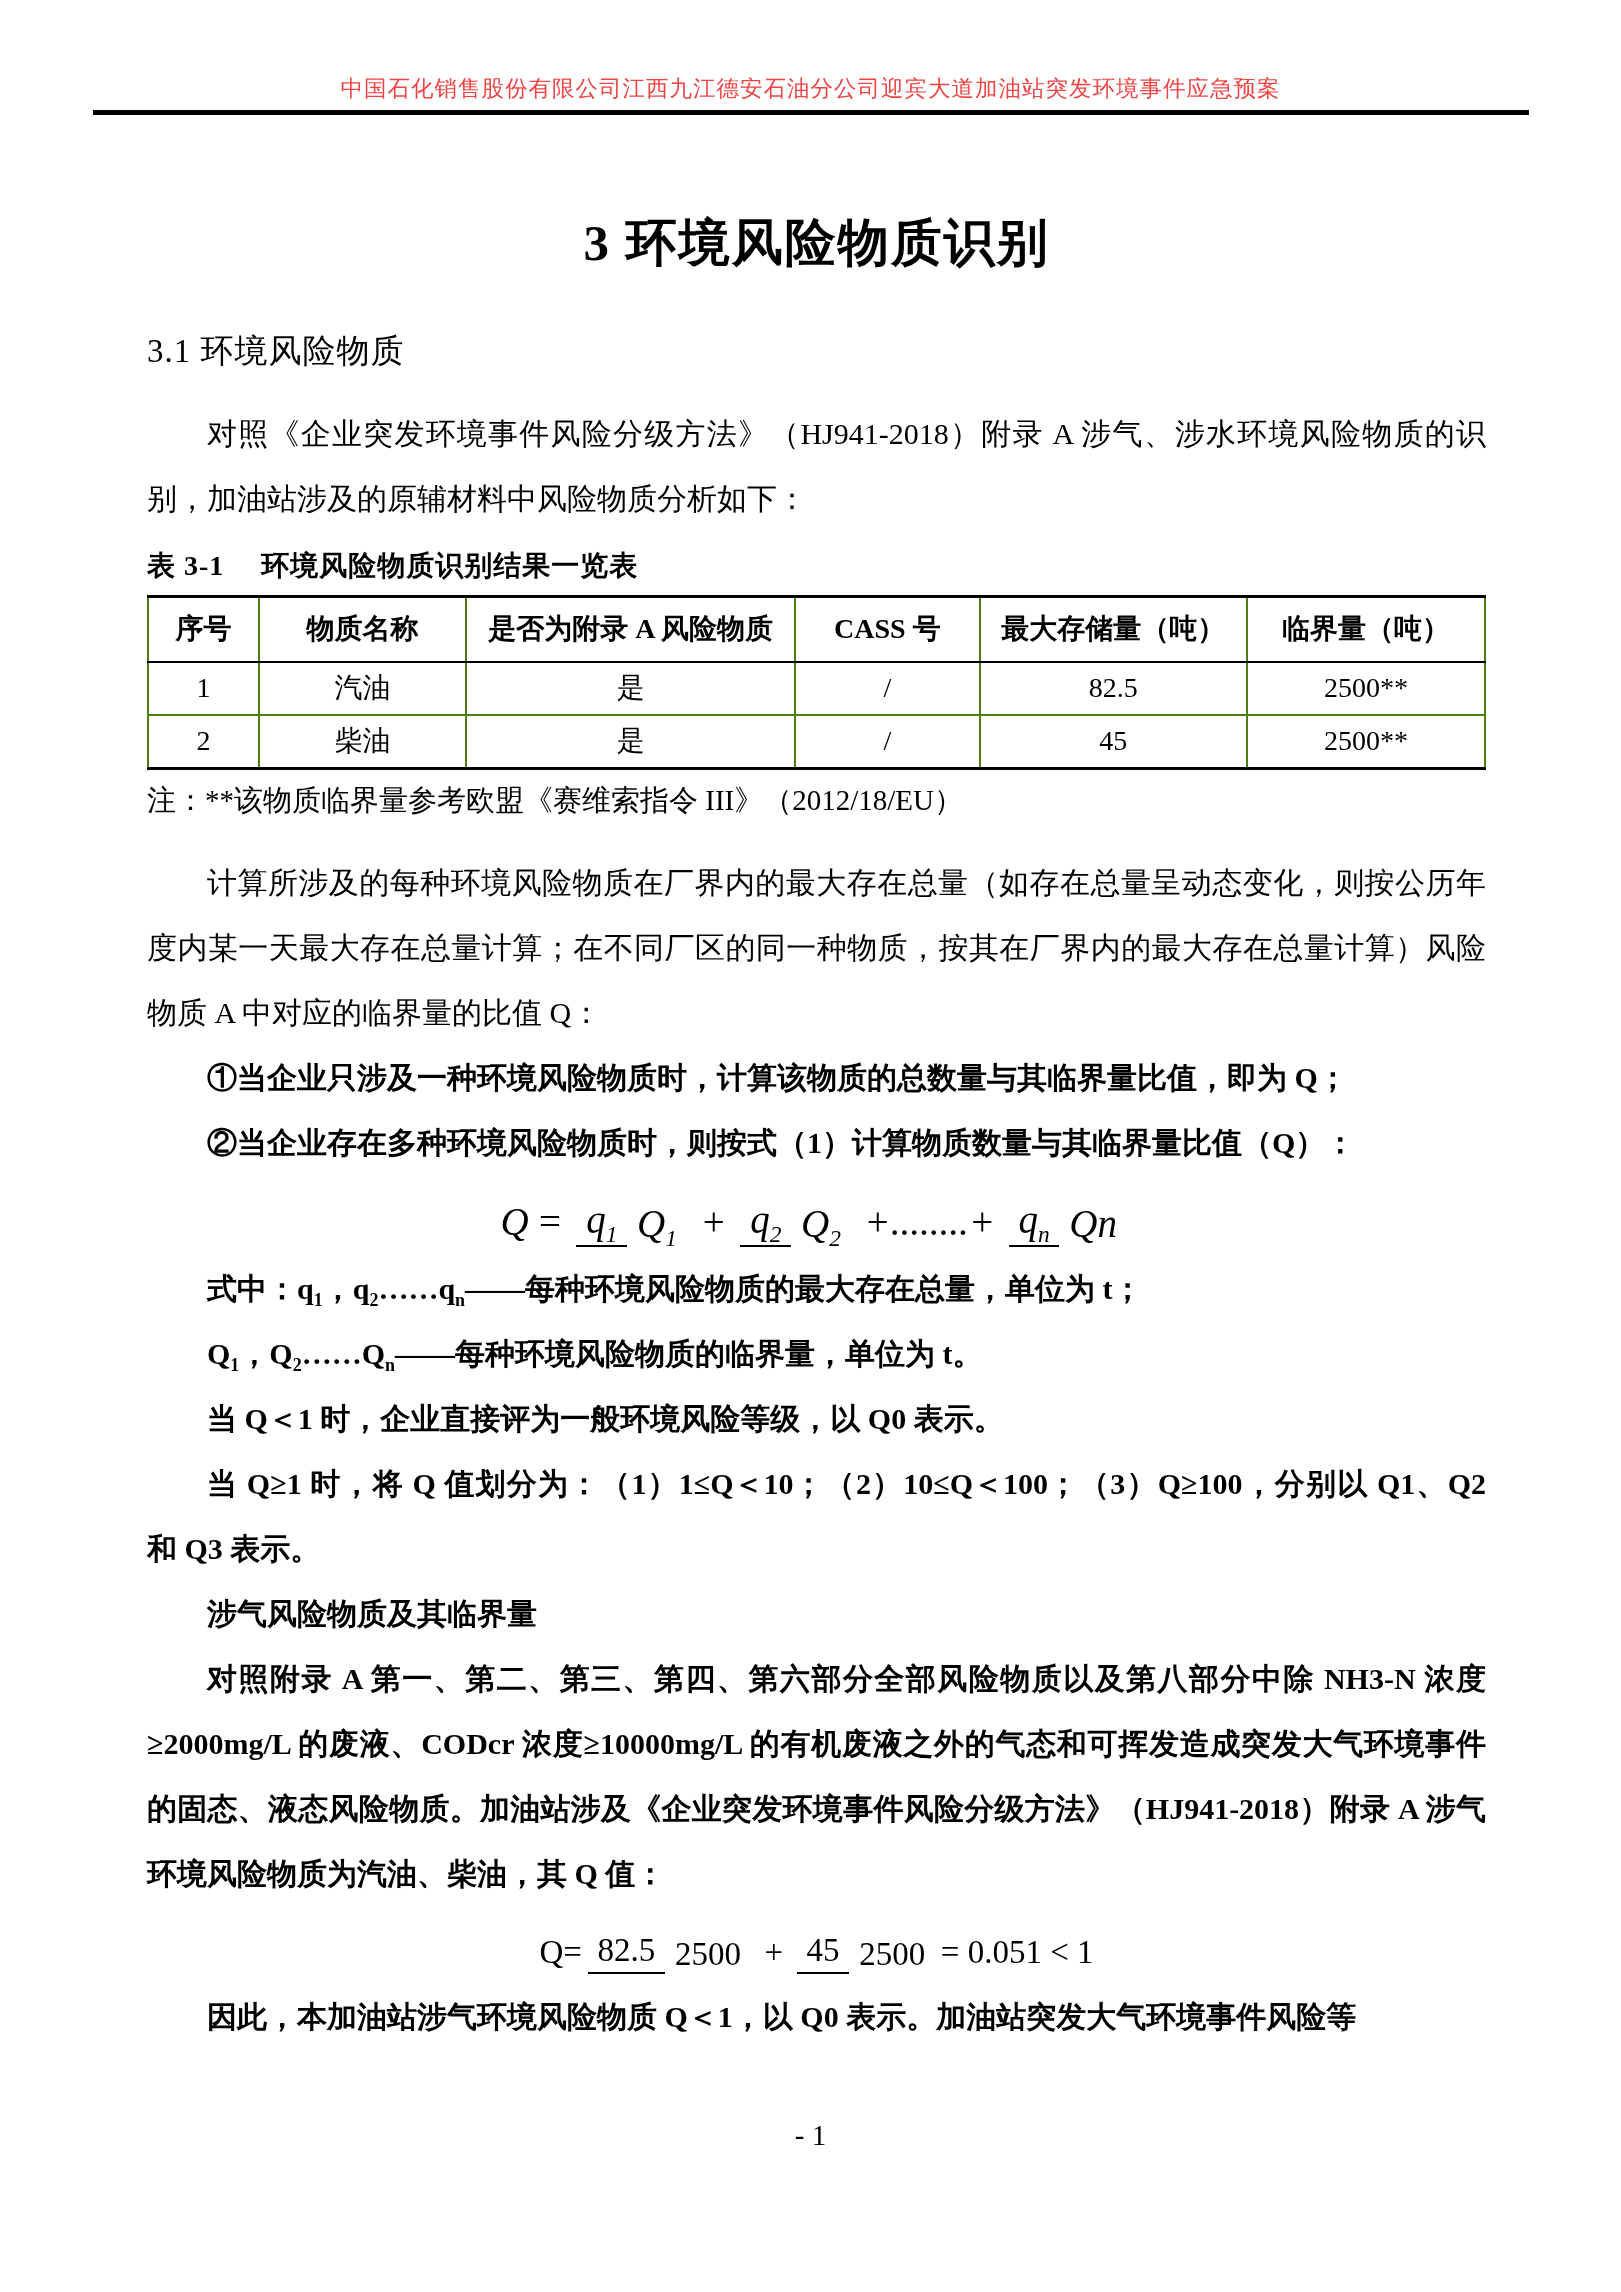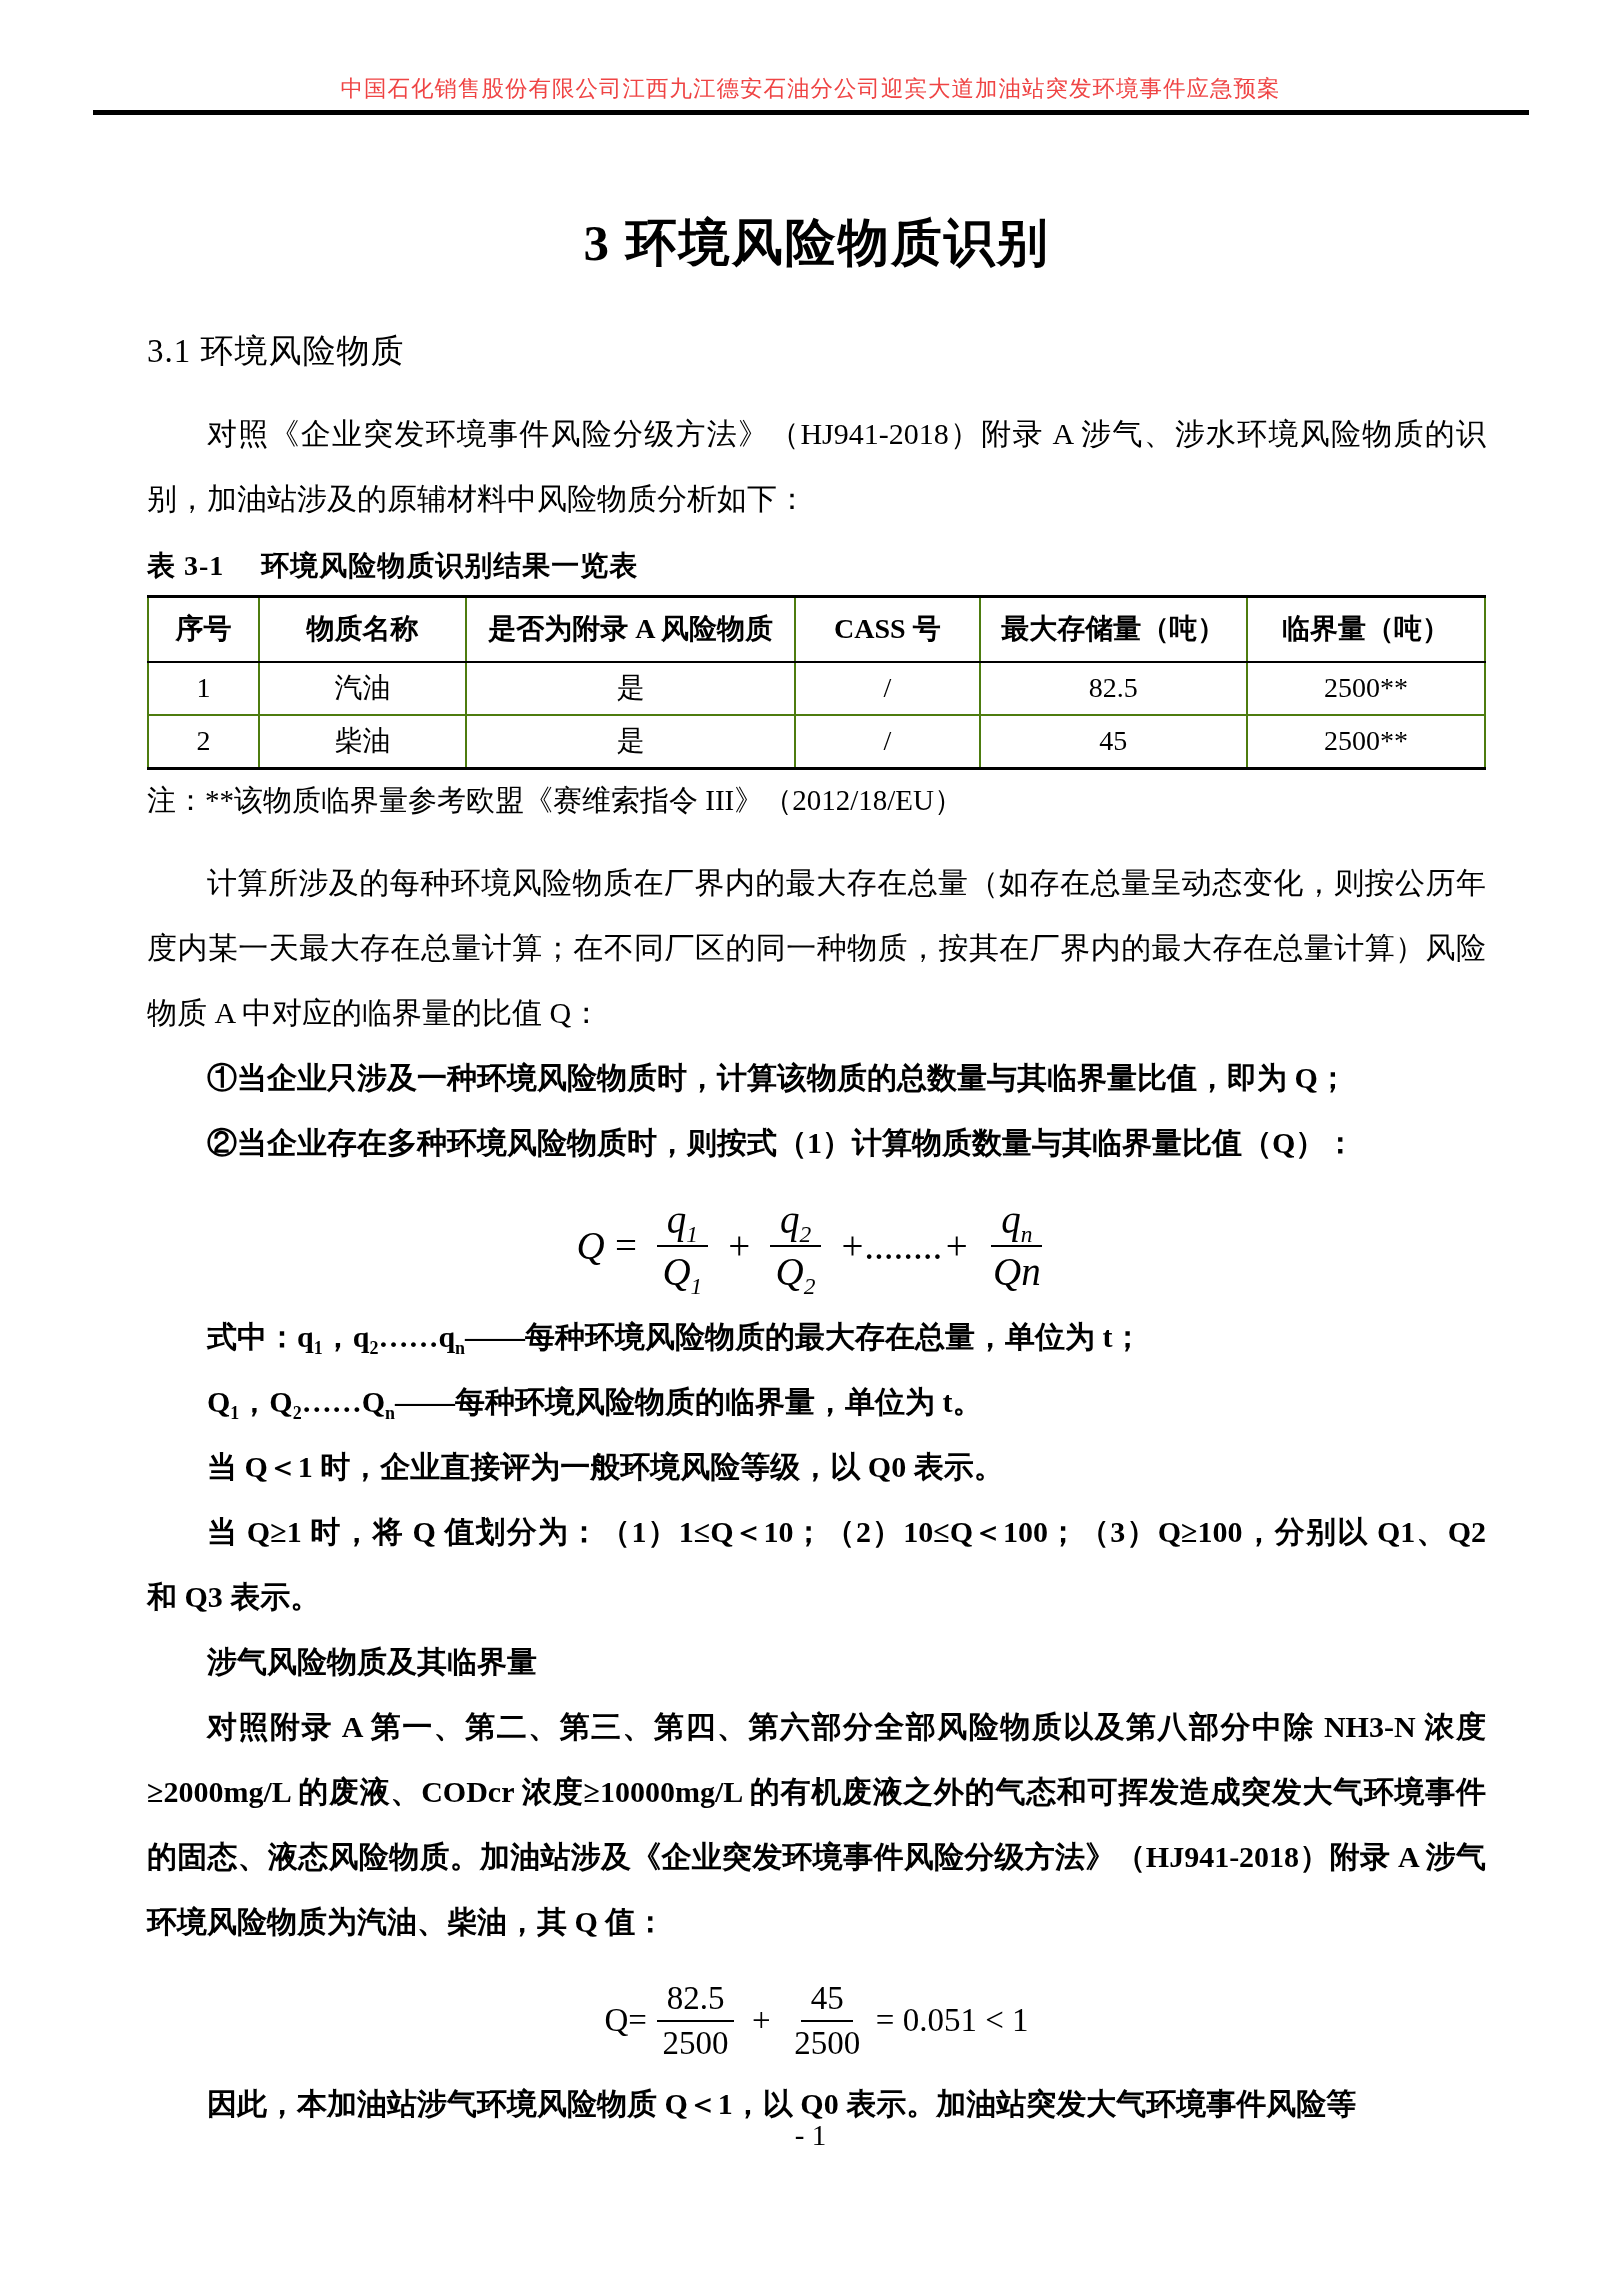--- a/index.html
+++ b/index.html
@@ -82,21 +82,21 @@
     display:flex;
     justify-content:center;
     align-items:center;
     margin:21.6px 0 9.8px 0;
     font-size:39px;
   }
   .formula-italic{font-style:italic;}
   .formula-upright{font-style:normal;font-size:33px;margin-top:25.5px;}
   .frac{
     display:inline-flex;
-    flex-direction:column;
+    flex-direction:row;
     align-items:center;
     vertical-align:middle;
     margin:0 5.9px;
   }
   .frac .num{display:block;padding:0 9.8px 2.9px 9.8px;border-bottom:2.9px solid #000;text-align:center;}
   .frac .den{display:block;padding:2.9px 9.8px 0 9.8px;text-align:center;}
   .f-op{margin:0 7.8px;}
   sub{font-size:0.6em;line-height:0;}
   .page-number{
     position:absolute;

